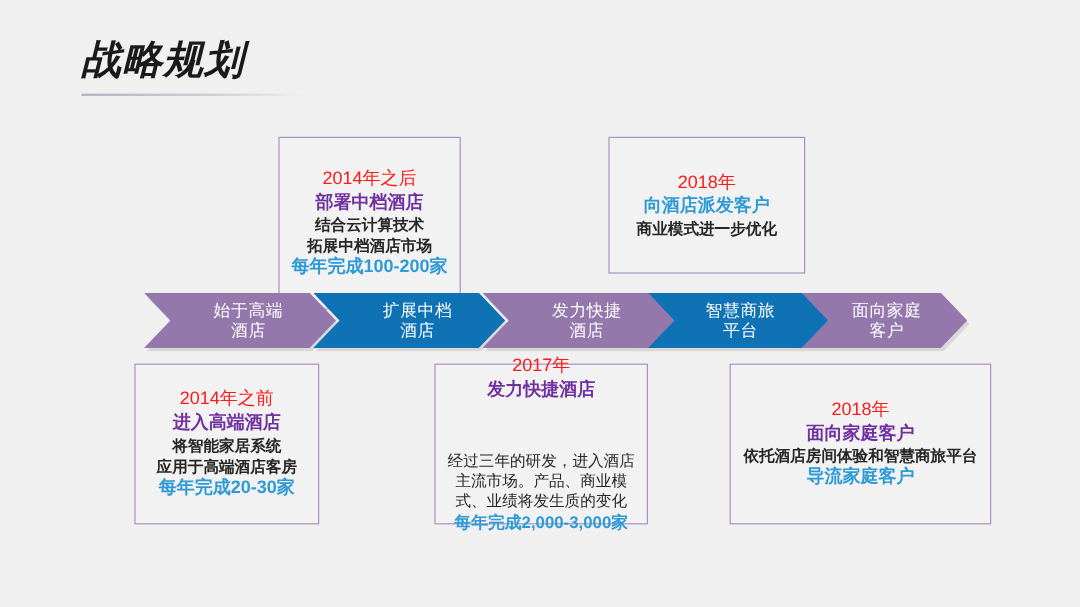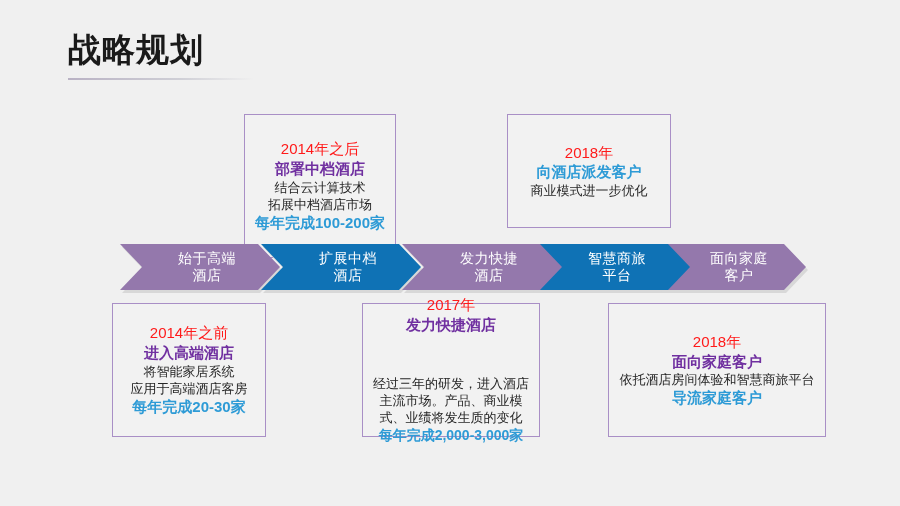--- a/index.html
+++ b/index.html
@@ -19,20 +19,21 @@
   #page-title {
     position: absolute;
     left: 68px;
     top: 30px;
     font-size: 33px;
     font-weight: bold;
     color: #1a1a1a;
     letter-spacing: 1px;
     line-height: 40px;
     white-space: nowrap;
+    font-style: italic;
   }
   #title-underline {
     position: absolute;
     left: 68px;
     top: 78px;
     width: 186px;
     height: 2px;
     background: linear-gradient(to right, #b9b2c4 0%, #cfcfd6 60%, #f0f0f0 100%);
   }
 
@@ -60,21 +61,21 @@
     font-weight: normal;
   }
   .line-head {
     color: #7030a0;
     font-size: 15px;
     font-weight: bold;
   }
   .line-body {
     color: #262626;
     font-size: 13px;
-    font-weight: normal;
+    font-weight: bold;
   }
   .line-accent {
     color: #2e9bd6;
     font-size: 15px;
     font-weight: bold;
   }
   .line-accent-sm {
     color: #2e9bd6;
     font-size: 14px;
     font-weight: bold;
@@ -84,21 +85,21 @@
   .body-wrap {
     color: #262626;
     font-size: 13px;
     line-height: 1.32;
     text-align: center;
     width: 100%;
     margin-top: 40px;
   }
 
   
-  #box-top-left    { left: 244px; top: 114px; width: 152px; height: 144px; }
+  #box-top-left    { left: 232px; top: 114px; width: 152px; height: 144px; }
   #box-top-right   { left: 507px; top: 114px; width: 164px; height: 114px; }
   #box-bot-left    { left: 112px; top: 303px; width: 154px; height: 134px; }
   #box-bot-mid     { left: 362px; top: 303px; width: 178px; height: 134px; }
   #box-bot-right   { left: 608px; top: 303px; width: 218px; height: 134px; }
 
   
   #chevron-band {
     position: absolute;
     left: 120px;
     top: 244px;

